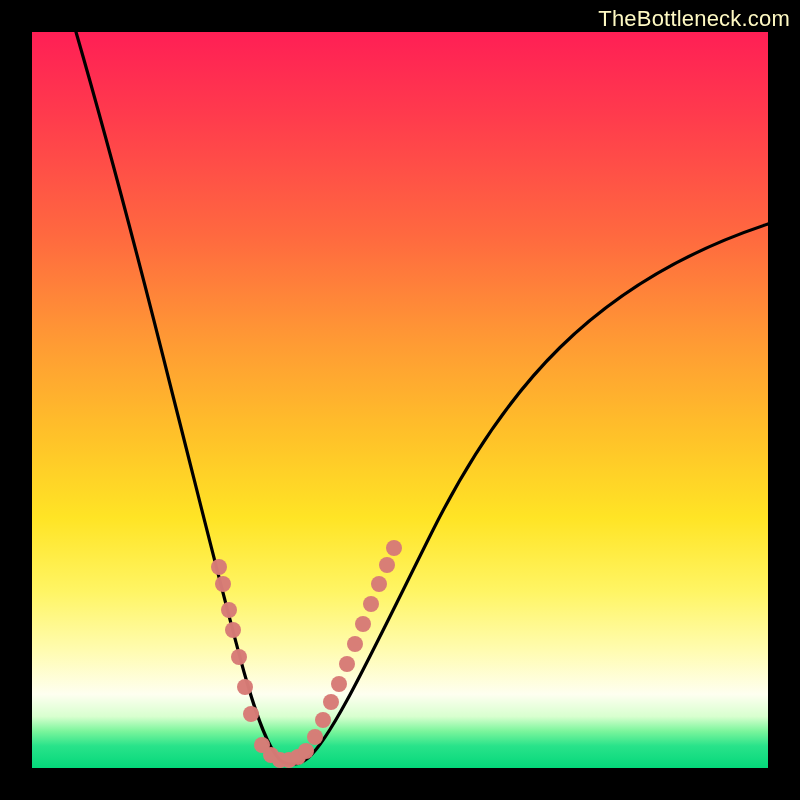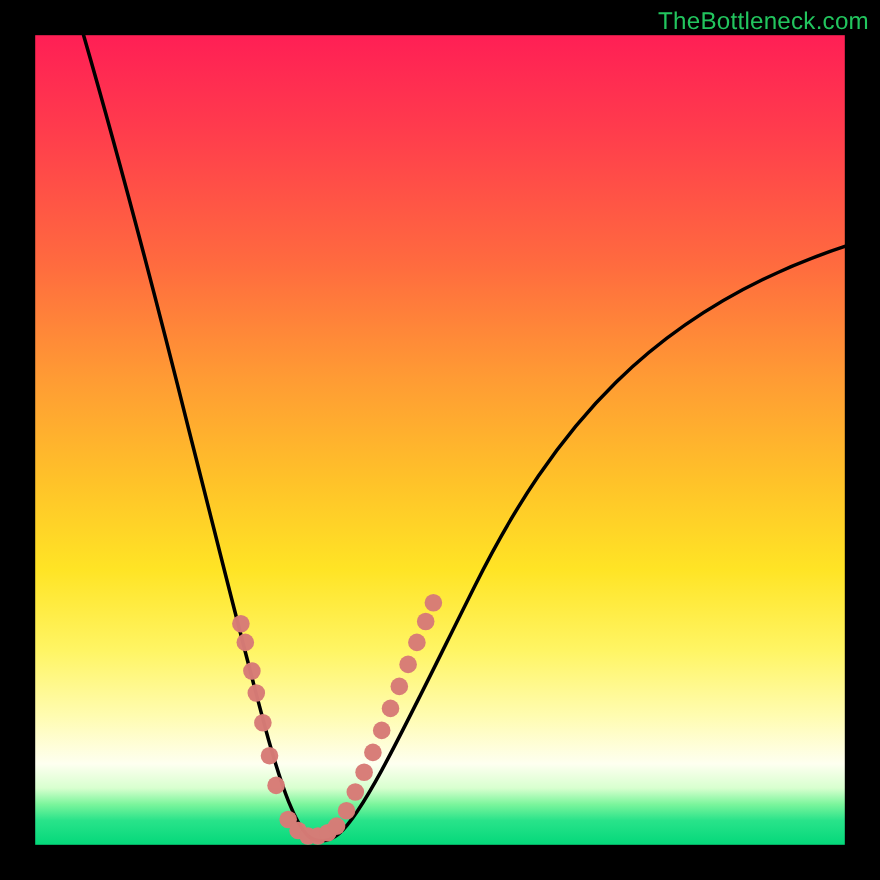--- a/index.html
+++ b/index.html
@@ -40,21 +40,21 @@
       #d8ffcf 93%,
       #7bf59c 95%,
       #29e38a 97%,
       #04d87a 100%
     );
   }
   .watermark {
     position: absolute;
     top: 6px;
     right: 10px;
-    color: #22c55e;
+    color: #fef9c3;
     font-size: 22px;
     letter-spacing: 0.2px;
     font-weight: 500;
   }
   svg.curve {
     position: absolute;
     left: 0;
     top: 0;
     width: 736px;
     height: 736px;

